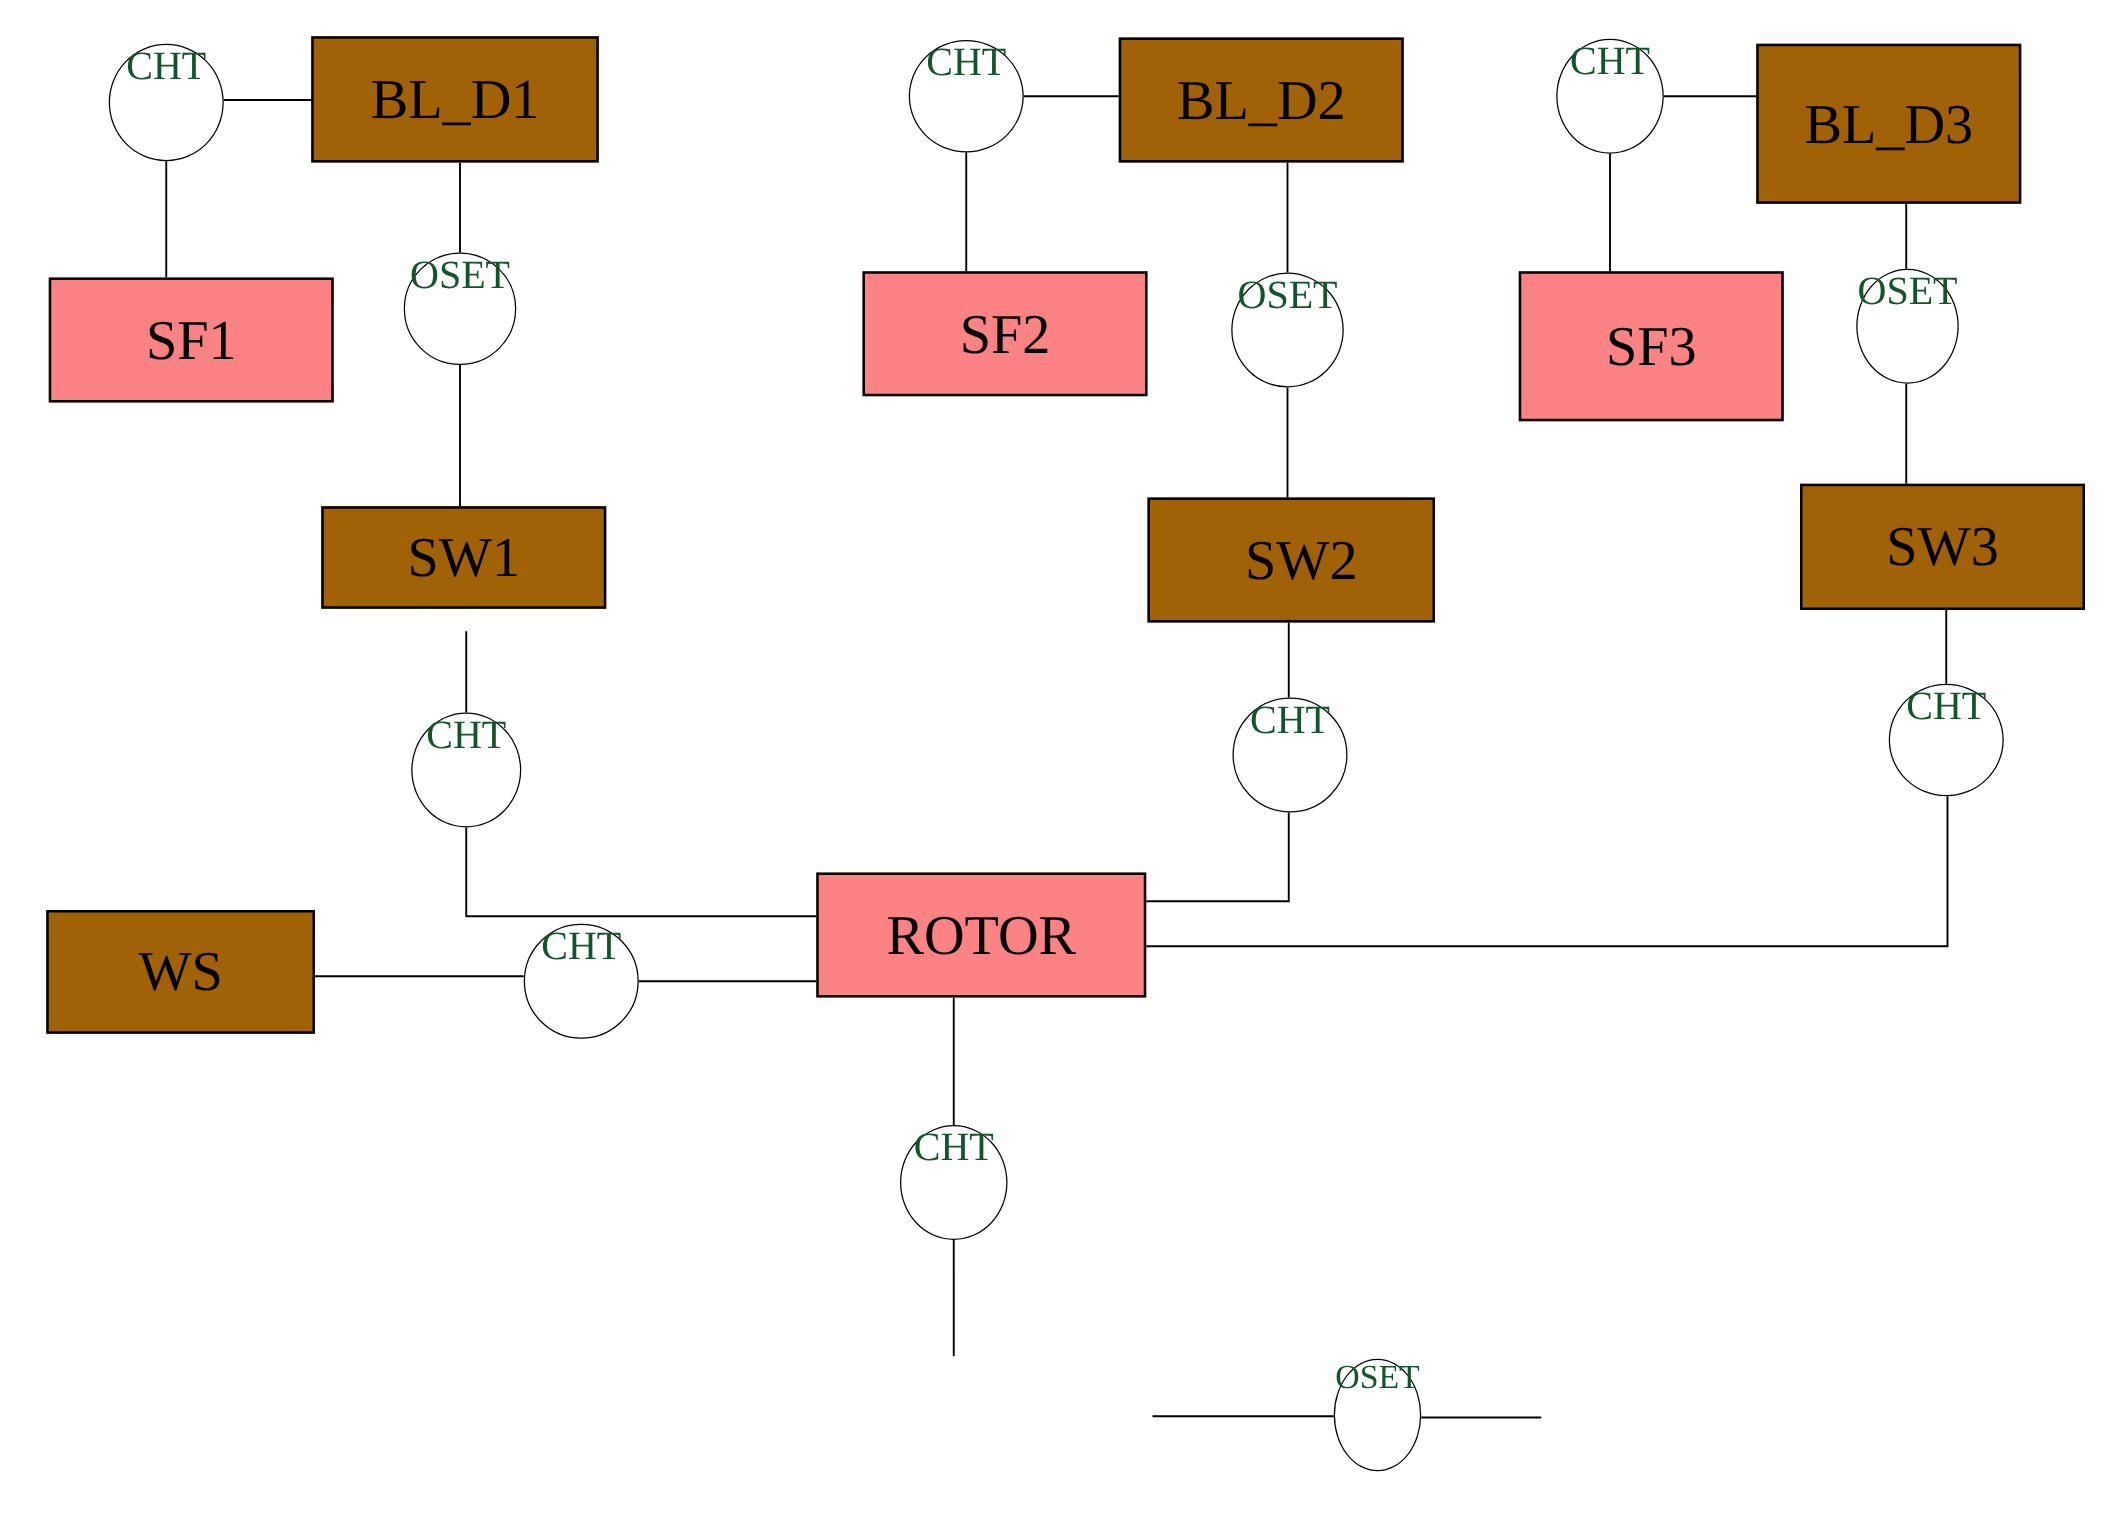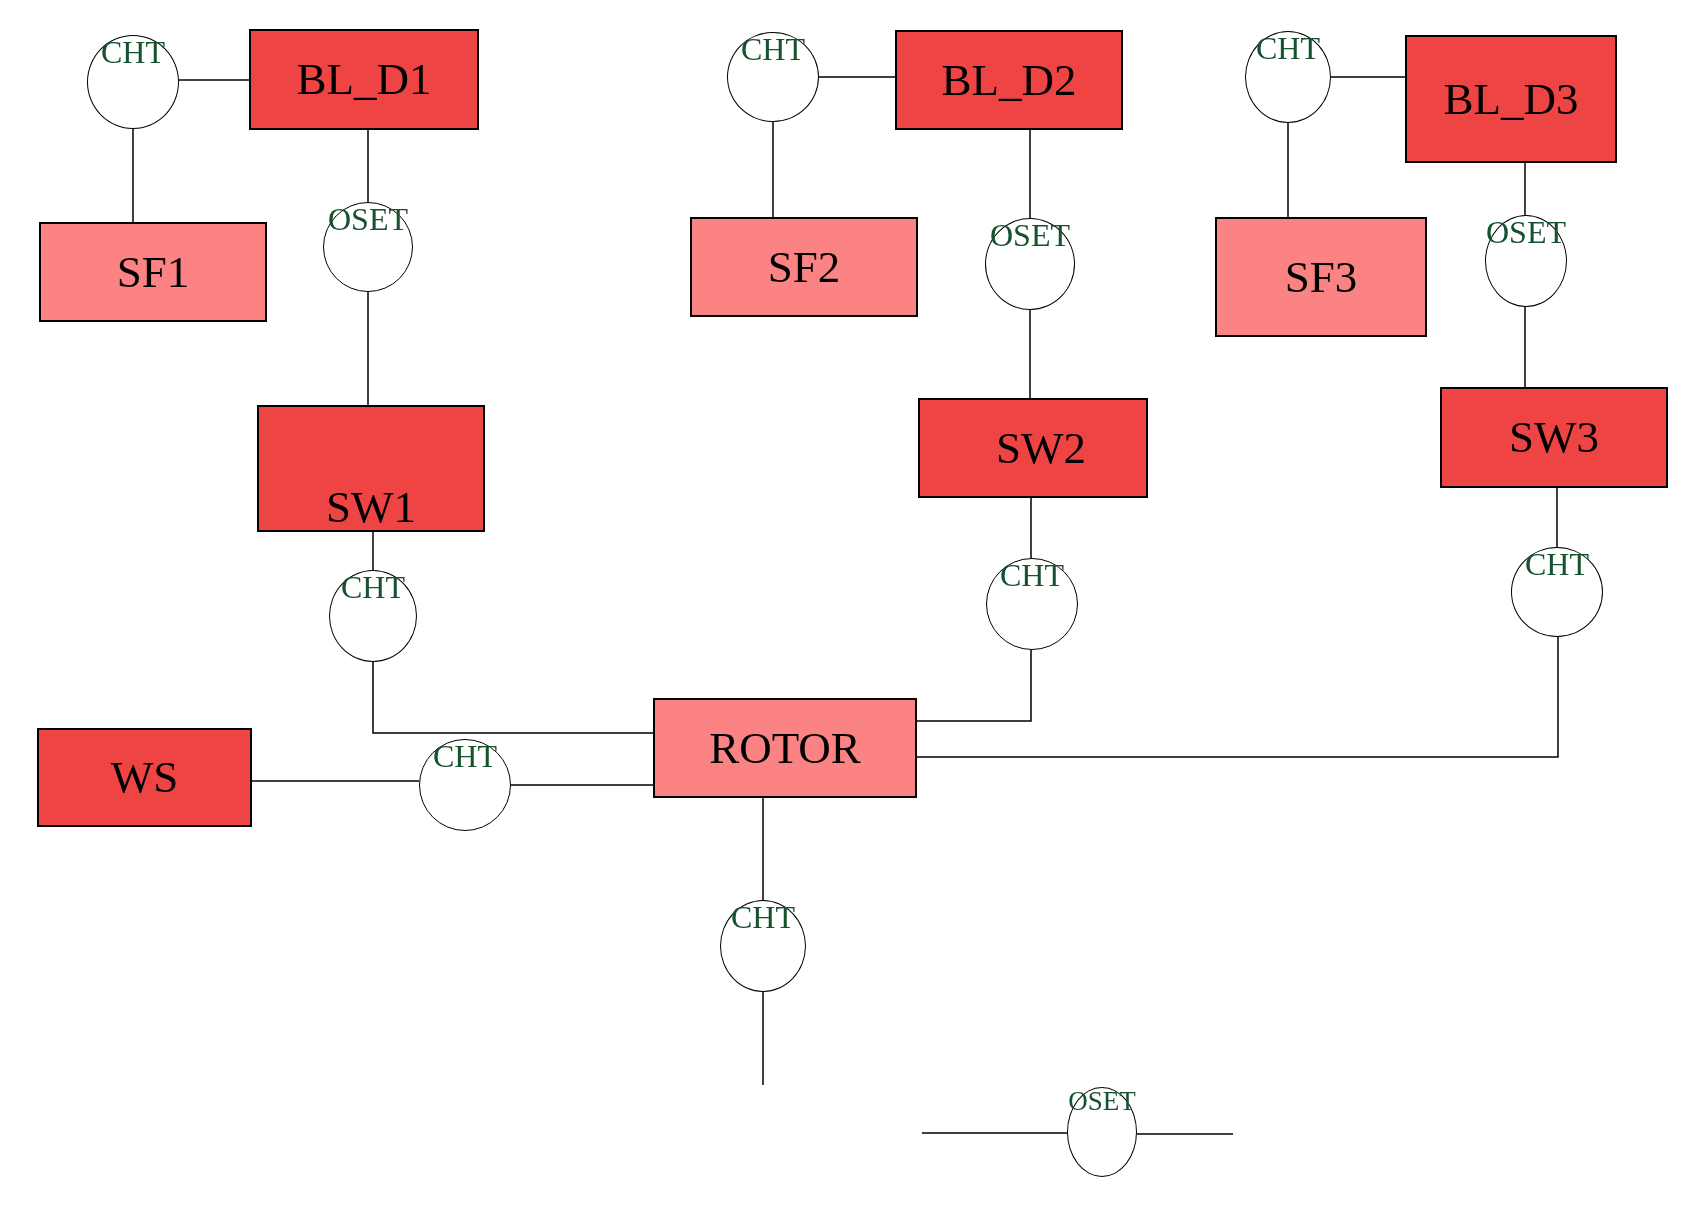--- a/index.html
+++ b/index.html
@@ -21,21 +21,21 @@
     box-sizing: border-box;
     border: 2px solid #000000;
     display: flex;
     align-items: center;
     justify-content: center;
     font-size: 45px;
     color: #000000;
     white-space: nowrap;
     line-height: 1;
   }
-  .node.component { background: #ef4444; }
+  .node.component { background: #a16207; }
   .node.interface { background: #fb8383; }
   .node.wide-label { font-size: 41px; }
   .connector {
     position: absolute;
     box-sizing: border-box;
     border: 1.5px solid #000000;
     border-radius: 50%;
     background: #ffffff;
     display: flex;
     align-items: flex-start;
@@ -88,21 +88,21 @@
   </div>
   <div class="node component" style="left:249px; top:29px; width:230px; height:101px;">
     <span>BL_D1</span>
   </div>
   <div class="node interface" style="left:39px; top:222px; width:228px; height:100px;">
     <span>SF1</span>
   </div>
   <div class="connector" style="left:323px; top:202px; width:90px; height:90px;">
     <span>OSET</span>
   </div>
-  <div class="node component" style="left:257px; top:405px; width:228px; height:127px;align-items:flex-end;">
+  <div class="node component" style="left:257px; top:405px; width:228px; height:82px;">
     <span>SW1</span>
   </div>
   <div class="connector" style="left:329px; top:570px; width:88px; height:92px;">
     <span>CHT</span>
   </div>
 
   <div class="connector" style="left:727px; top:32px; width:92px; height:90px;">
     <span>CHT</span>
   </div>
   <div class="node component" style="left:895px; top:30px; width:228px; height:100px;">

